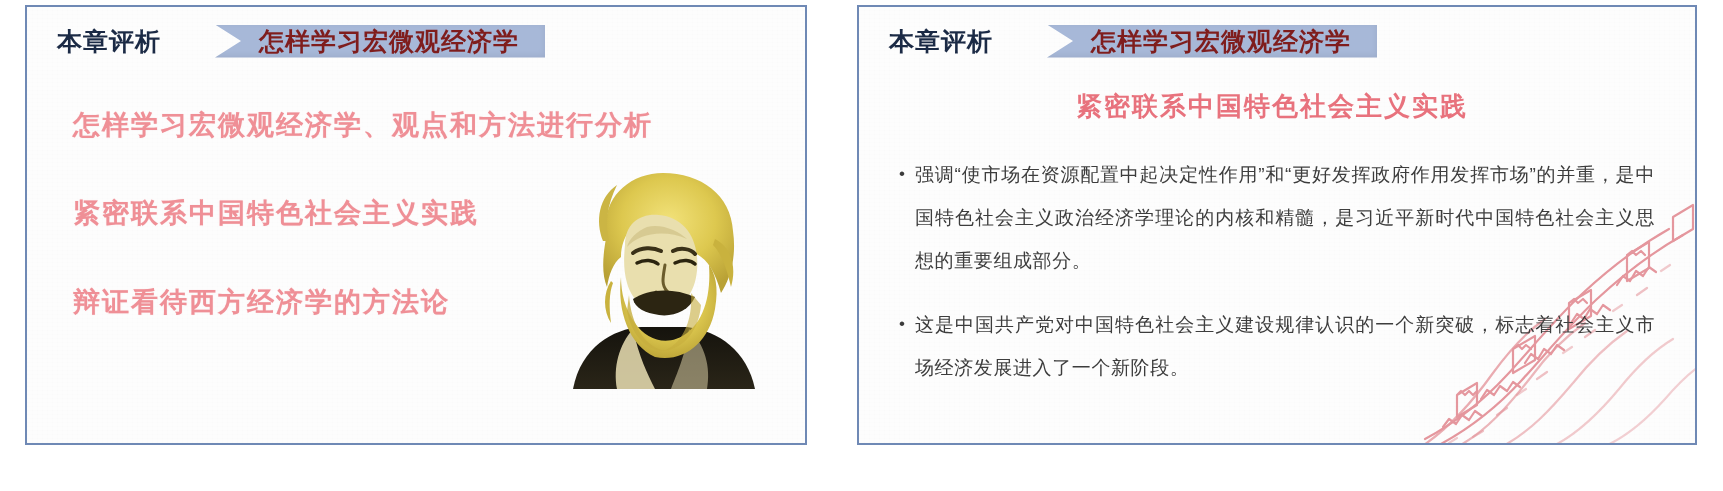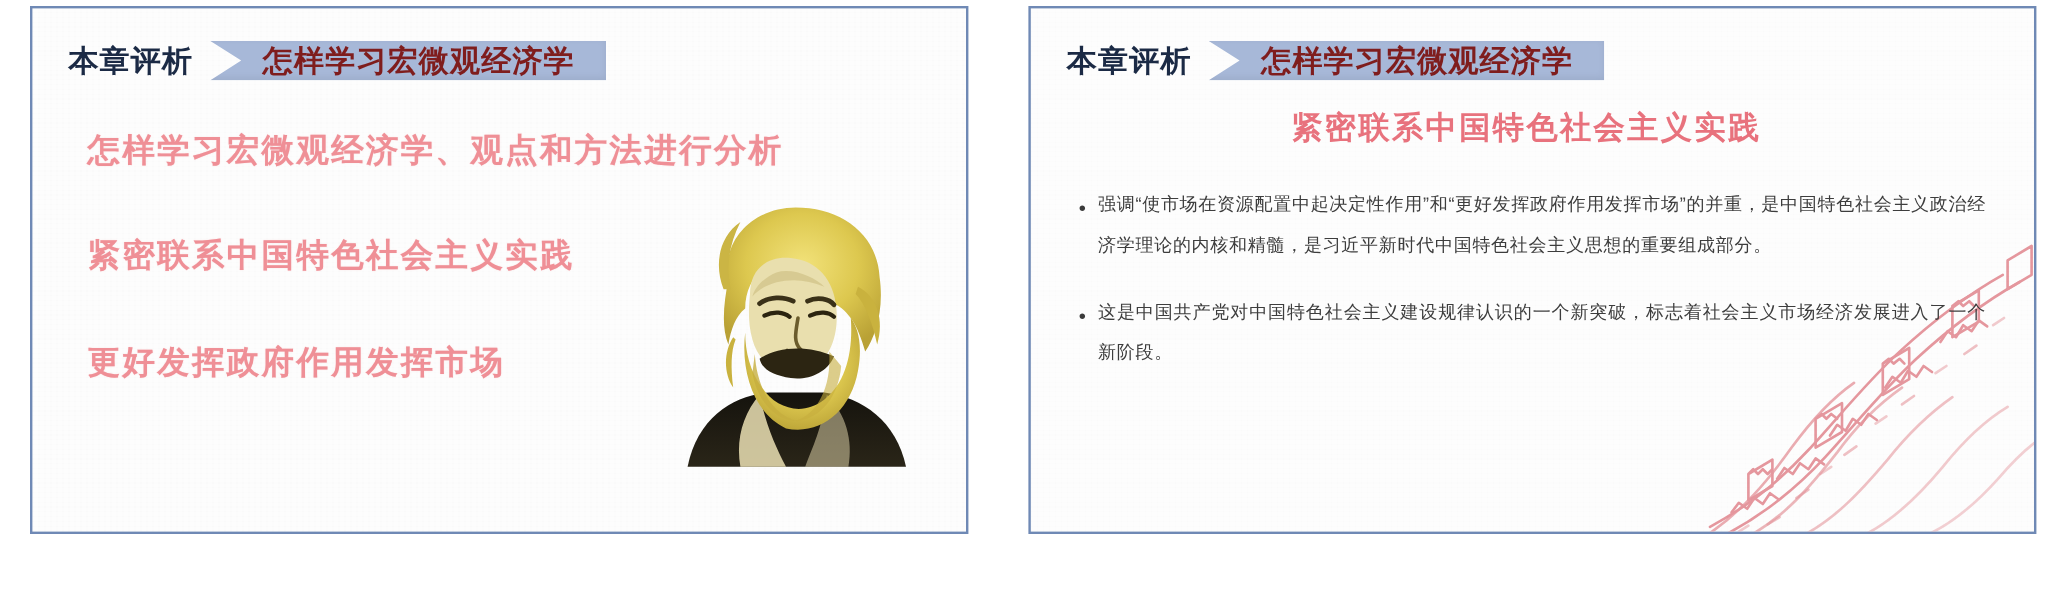--- a/index.html
+++ b/index.html
@@ -54,24 +54,25 @@
       repeating-linear-gradient(0deg, rgba(0,0,0,0.012) 0px, rgba(0,0,0,0.012) 1px, rgba(0,0,0,0) 1px, rgba(0,0,0,0) 4px),
       repeating-linear-gradient(90deg, rgba(0,0,0,0.012) 0px, rgba(0,0,0,0.012) 1px, rgba(0,0,0,0) 1px, rgba(0,0,0,0) 5px);
     opacity: .55;
     z-index: 5;
   }
 
   
   .header {
     position: relative;
     display: flex;
-    align-items: flex-end;
+    align-items: center;
     height: 52px;
     margin: 8px 0 0 0;
     z-index: 6;
+    gap: 40px;
   }
   .header-label {
     display: flex;
     align-items: center;
     padding: 0 22px 0 30px;
     font-size: 25px;
     font-weight: bold;
     color: #1b2a45;
     letter-spacing: 1px;
     white-space: nowrap;
@@ -145,21 +146,21 @@
     flex: 0 0 auto;
     width: 26px;
     padding-top: 11px;
     text-align: center;
     font-size: 17px;
     color: #3b3b3b;
     line-height: 1;
   }
   .bullet-text {
     flex: 1 1 auto;
-    font-size: 15px;
+    font-size: 19px;
     color: #3d3d3d;
     line-height: 2.25;
     letter-spacing: .6px;
     text-align: justify;
   }
 
   
   .greatwall {
     position: absolute;
     right: -6px;
@@ -180,21 +181,21 @@
     <div class="header">
       <div class="header-label">本章评析</div>
       <div class="header-chevron">
         <span class="header-chevron-text">怎样学习宏微观经济学</span>
       </div>
     </div>
 
     <div class="left-body">
       <div class="left-line">怎样学习宏微观经济学、观点和方法进行分析</div>
       <div class="left-line">紧密联系中国特色社会主义实践</div>
-      <div class="left-line">更好发挥政府作用发挥市场</div>
+      <div class="left-line">辩证看待西方经济学的方法论</div>
     </div>
 
     <div class="portrait">
       <svg viewBox="0 0 210 230" width="210" height="230" aria-hidden="true">
         <defs>
           <radialGradient id="hairGrad" cx="50%" cy="40%" r="65%">
             <stop offset="0%" stop-color="#f2e27a"></stop>
             <stop offset="55%" stop-color="#ddc84f"></stop>
             <stop offset="100%" stop-color="#b9a135"></stop>
           </radialGradient>

